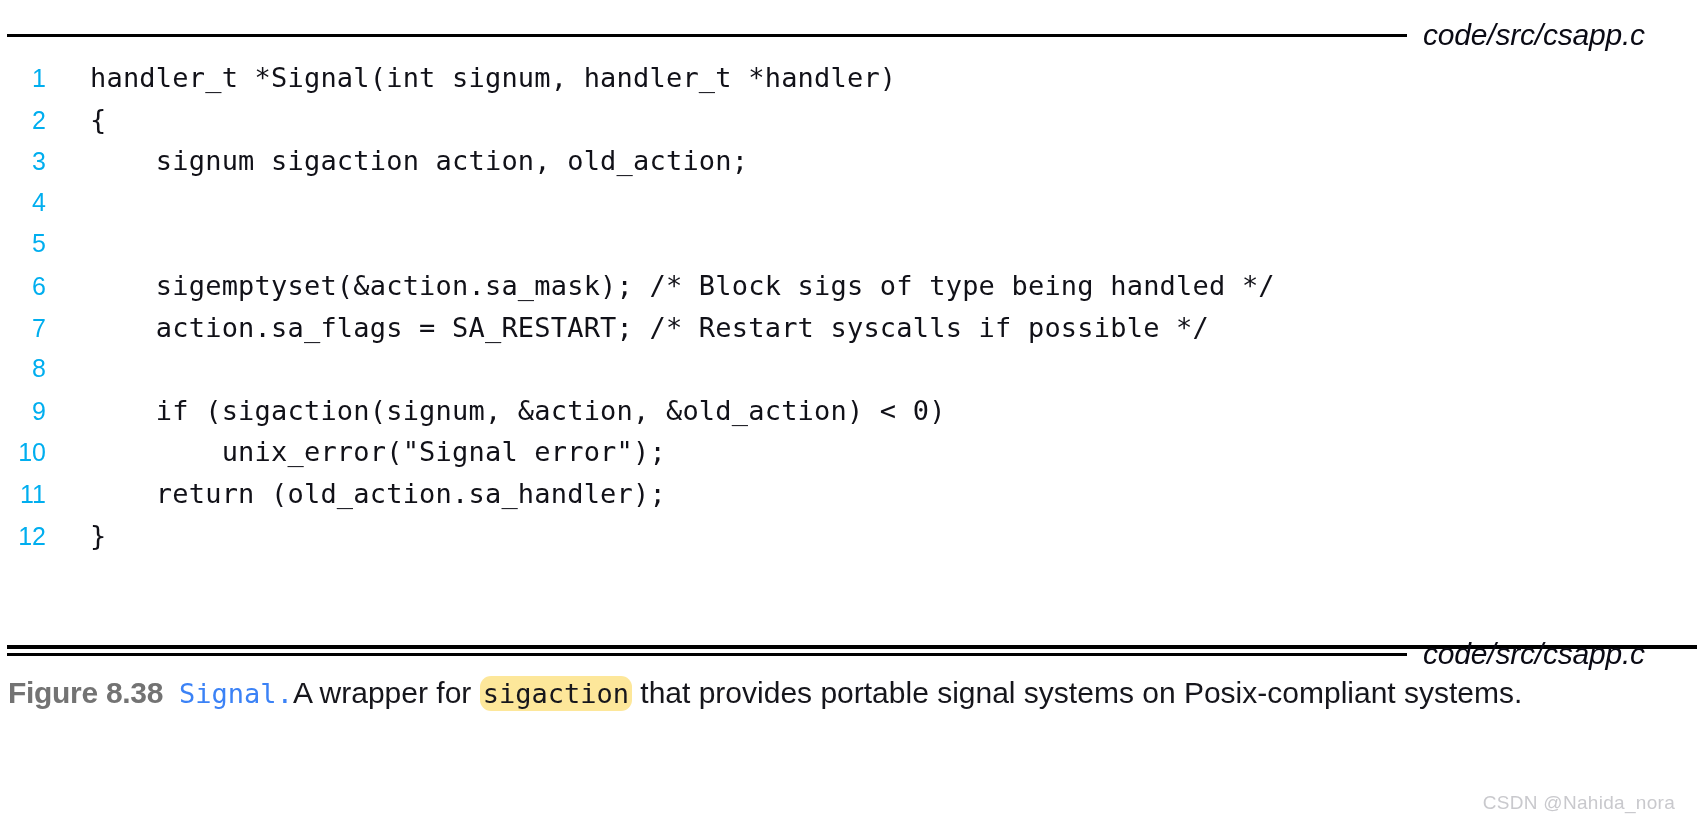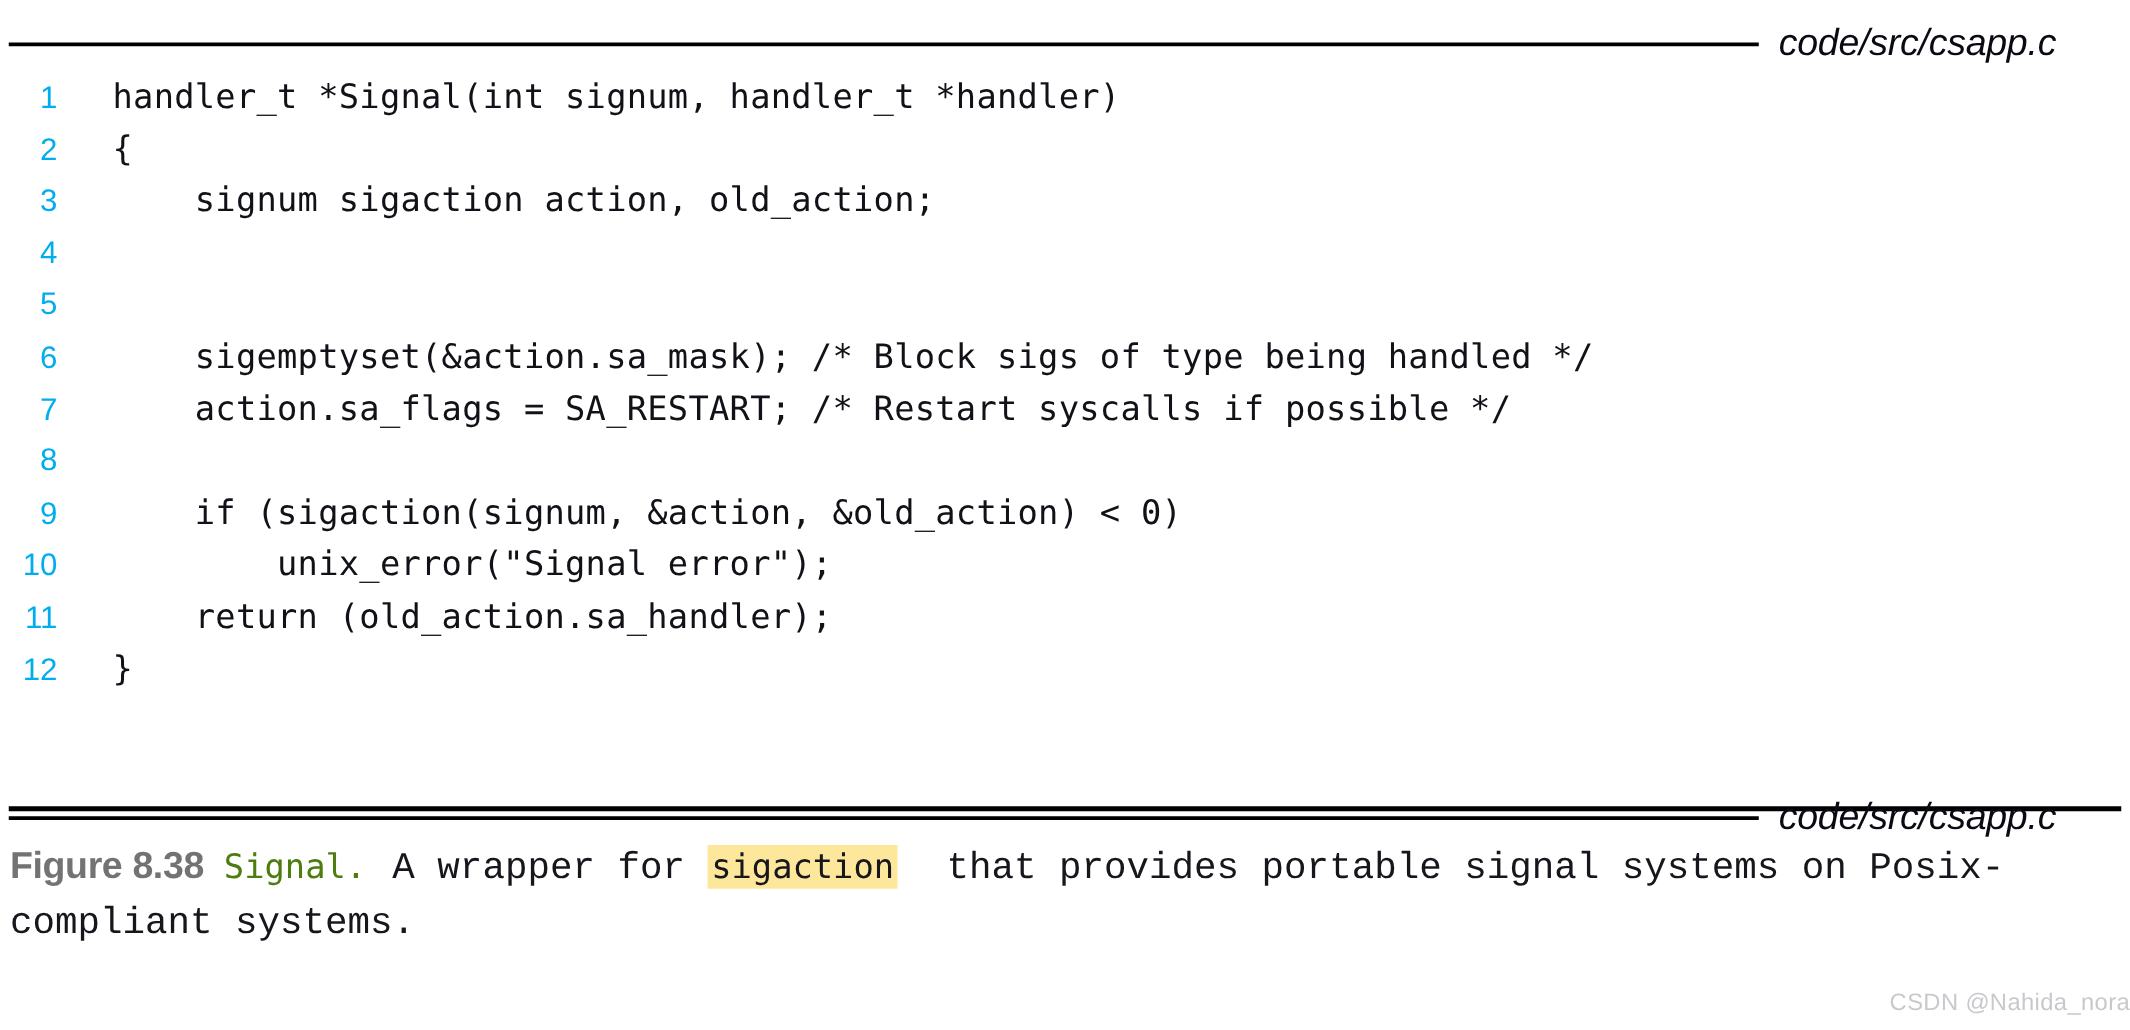--- a/index.html
+++ b/index.html
@@ -113,40 +113,39 @@
     font-size: 30px;
     letter-spacing: -0.3px;
   }
   #figure-caption .gap {
     display: inline-block;
     width: 16px;
   }
   #figure-caption .mono {
     font-family: "DejaVu Sans Mono", "Liberation Mono", monospace;
     font-size: 27px;
-    color: #4d7c0f;
+    color: #3b82f6;
   }
   #figure-caption .mono-hl {
     font-family: "DejaVu Sans Mono", "Liberation Mono", monospace;
     font-size: 27px;
     color: #16161c;
     background: #fde79a;
-    border-radius: 0;
+    border-radius: 11px;
     padding: 2px 3px;
   }
   #figure-caption .body-text {
-    font-family: Liberation Mono, monospace;
-    font-size: 30px;
-    margin-left: 21px;
+    font-family: Liberation Sans, sans-serif;
+    font-size: 30px;
   }
 
   
   #watermark {
     position: absolute;
-    right: 0;
+    right: 29px;
     bottom: 10px;
     font-family: "Liberation Sans", sans-serif;
     font-size: 19px;
     color: #c9c9cd;
     white-space: nowrap;
     letter-spacing: 0.3px;
   }
 </style>
 </head>
 <body>

